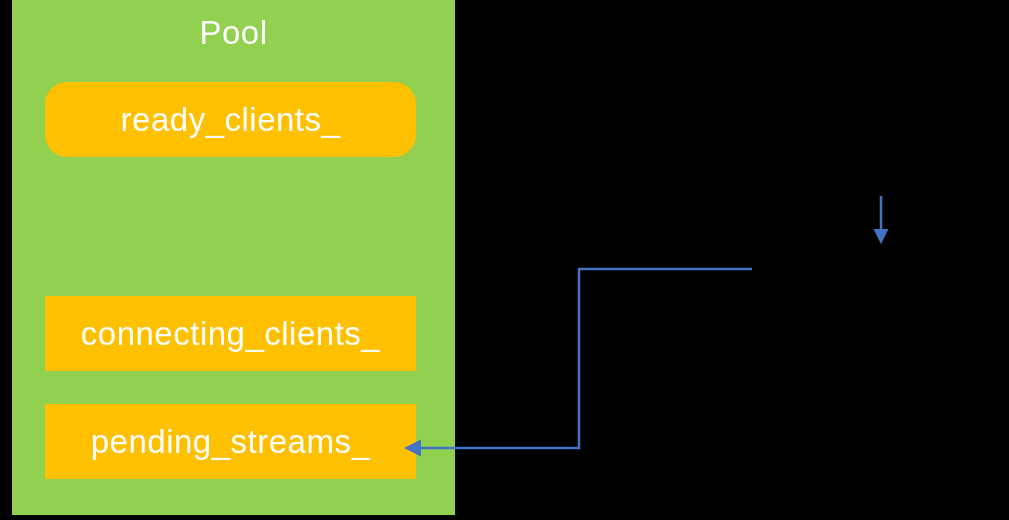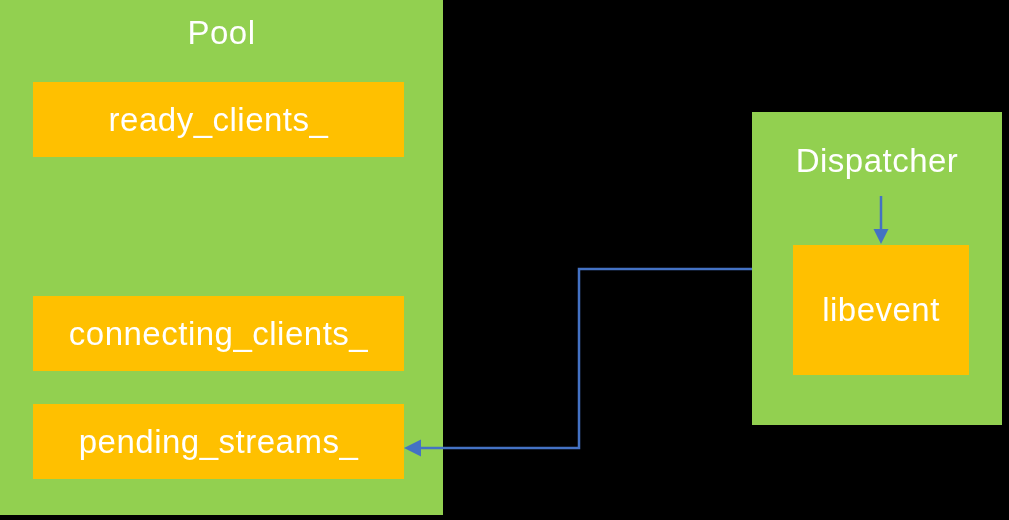--- a/index.html
+++ b/index.html
@@ -19,21 +19,21 @@
     width: 1009px;
     height: 520px;
     background: var(--background);
     overflow: hidden;
   }
   .group-box {
     position: absolute;
     background: var(--container-green);
   }
   .pool {
-    left: 0; top: 5;
+    left: 12px; top: 5;
     width: 443px; height: 515px;
   }
   .dispatcher {
     left: 752px; top: 112px;
     width: 250px; height: 313px;
   }
   .group-title {
     color: var(--text-white);
     font-size: 33px;
     font-weight: 400;
@@ -47,21 +47,21 @@
     background: var(--box-orange);
     color: var(--text-white);
     display: flex;
     align-items: center;
     justify-content: center;
     font-size: 33px;
     font-weight: 400;
     letter-spacing: 0.5px;
   }
   .pool-item { left: 33px; width: 371px; height: 75px; }
-  .pool-item-0 { top: 82px; }
+  .pool-item-0 { top: 82px; border-radius: 22px; }
   .pool-item-1 { top: 189px; }
   .pool-item-2 { top: 296px; }
   .pool-item-3 { top: 404px; }
   .libevent {
     left: 41px; top: 133px;
     width: 176px; height: 130px;
   }
   svg.overlay {
     position: absolute;
     left: 0; top: 0;
@@ -93,27 +93,20 @@
 
     <div class="obox pool-item pool-item-3">
       <span>pending_streams_</span>
     </div>
 
     <div class="obox pool-item pool-item-2">
       <span>connecting_clients_</span>
     </div>
   </div>
 
-  <div class="group-box dispatcher">
-    <div class="group-title">Dispatcher</div>
-
-    <div class="obox libevent">
-      <span>libevent</span>
-    </div>
-  </div>
 
   <svg class="overlay" viewBox="0 0 1009 520" xmlns="http://www.w3.org/2000/svg">
 
     <path class="conn-line" d="M 752 269 L 579 269 L 579 448 L 421 448"></path>
     <polygon class="conn-head" points="404,448 421,439.5 421,456.5"></polygon>
 
     <path class="conn-line" d="M 881 196 L 881 230"></path>
     <polygon class="conn-head" points="881,244 873.5,229 888.5,229"></polygon>
   </svg>
 

